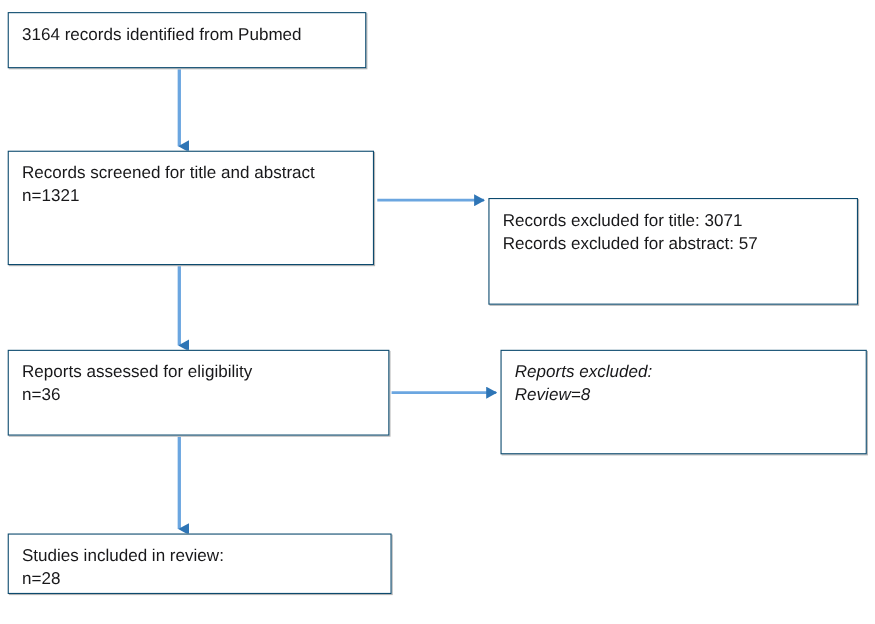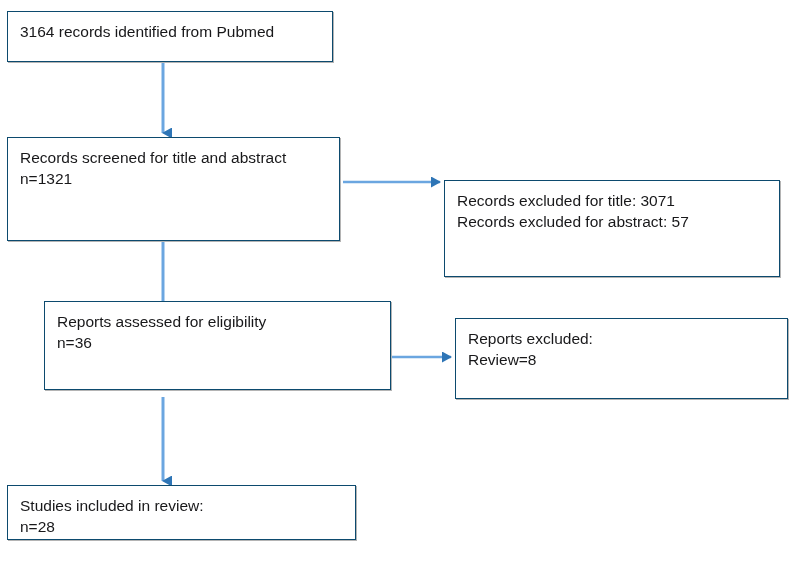--- a/index.html
+++ b/index.html
@@ -37,22 +37,22 @@
     left: 0;
     top: 0;
     width: 795px;
     height: 567px;
     pointer-events: none;
   }
   
   #box-identified   { left: 7px;   top: 11px;  width: 326px; height: 51px; }
   #box-screened     { left: 7px;   top: 137px; width: 333px; height: 104px; }
   #box-excluded-ta  { left: 444px; top: 137px; width: 336px; height: 97px; margin-top: 43px; }
-  #box-eligibility  { left: 7px;   top: 301px; width: 347px; height: 89px; margin-left: 37px; }
-  #box-excluded-rep { left: 455px; top: 318px; width: 333px; height: 81px; }
+  #box-eligibility  { left: 7px;   top: 318px; width: 347px; height: 78px; }
+  #box-excluded-rep { left: 455px; top: 318px; width: 333px; height: 95px; font-style: italic; }
   #box-included     { left: 7px;   top: 485px; width: 349px; height: 55px; }
 </style>
 </head>
 <body>
 
 <div id="flow-root">
 
   <svg class="arrow-layer" viewBox="0 0 795 567" width="795" height="567" xmlns="http://www.w3.org/2000/svg">
     <defs>
       <marker id="ah-down" markerWidth="11" markerHeight="10" refX="5.5" refY="9" orient="auto" markerUnits="userSpaceOnUse">

